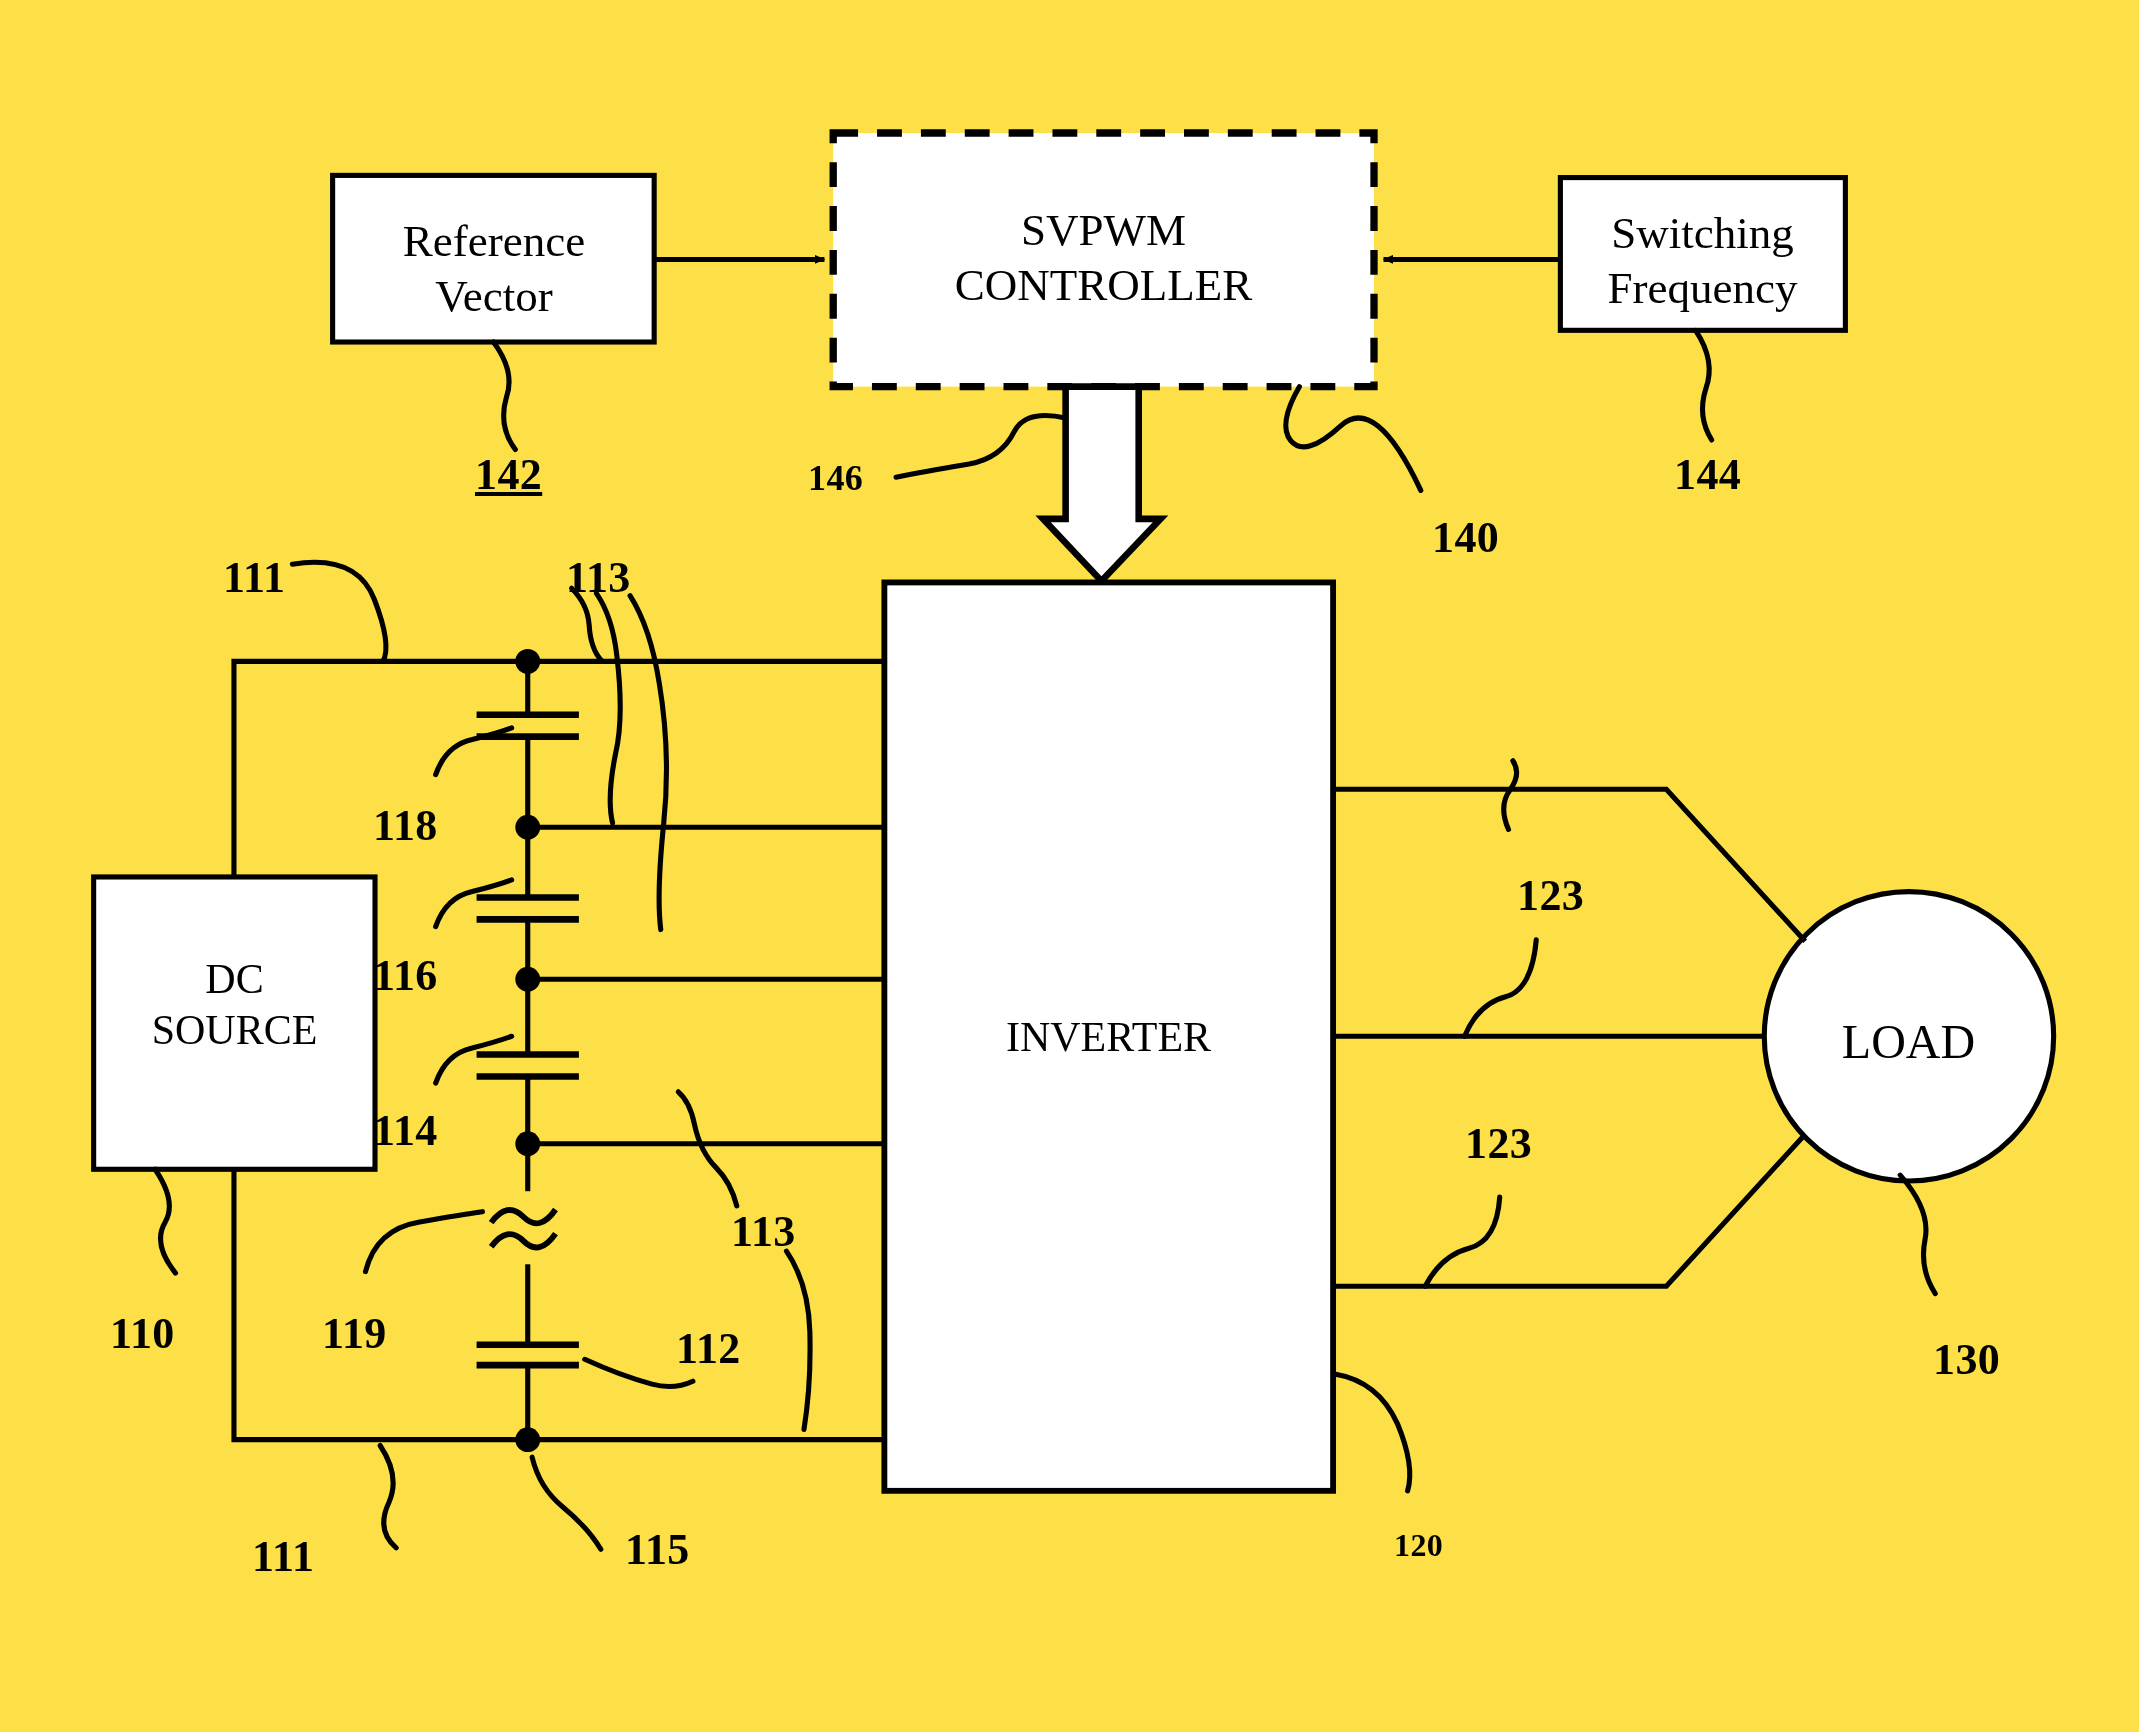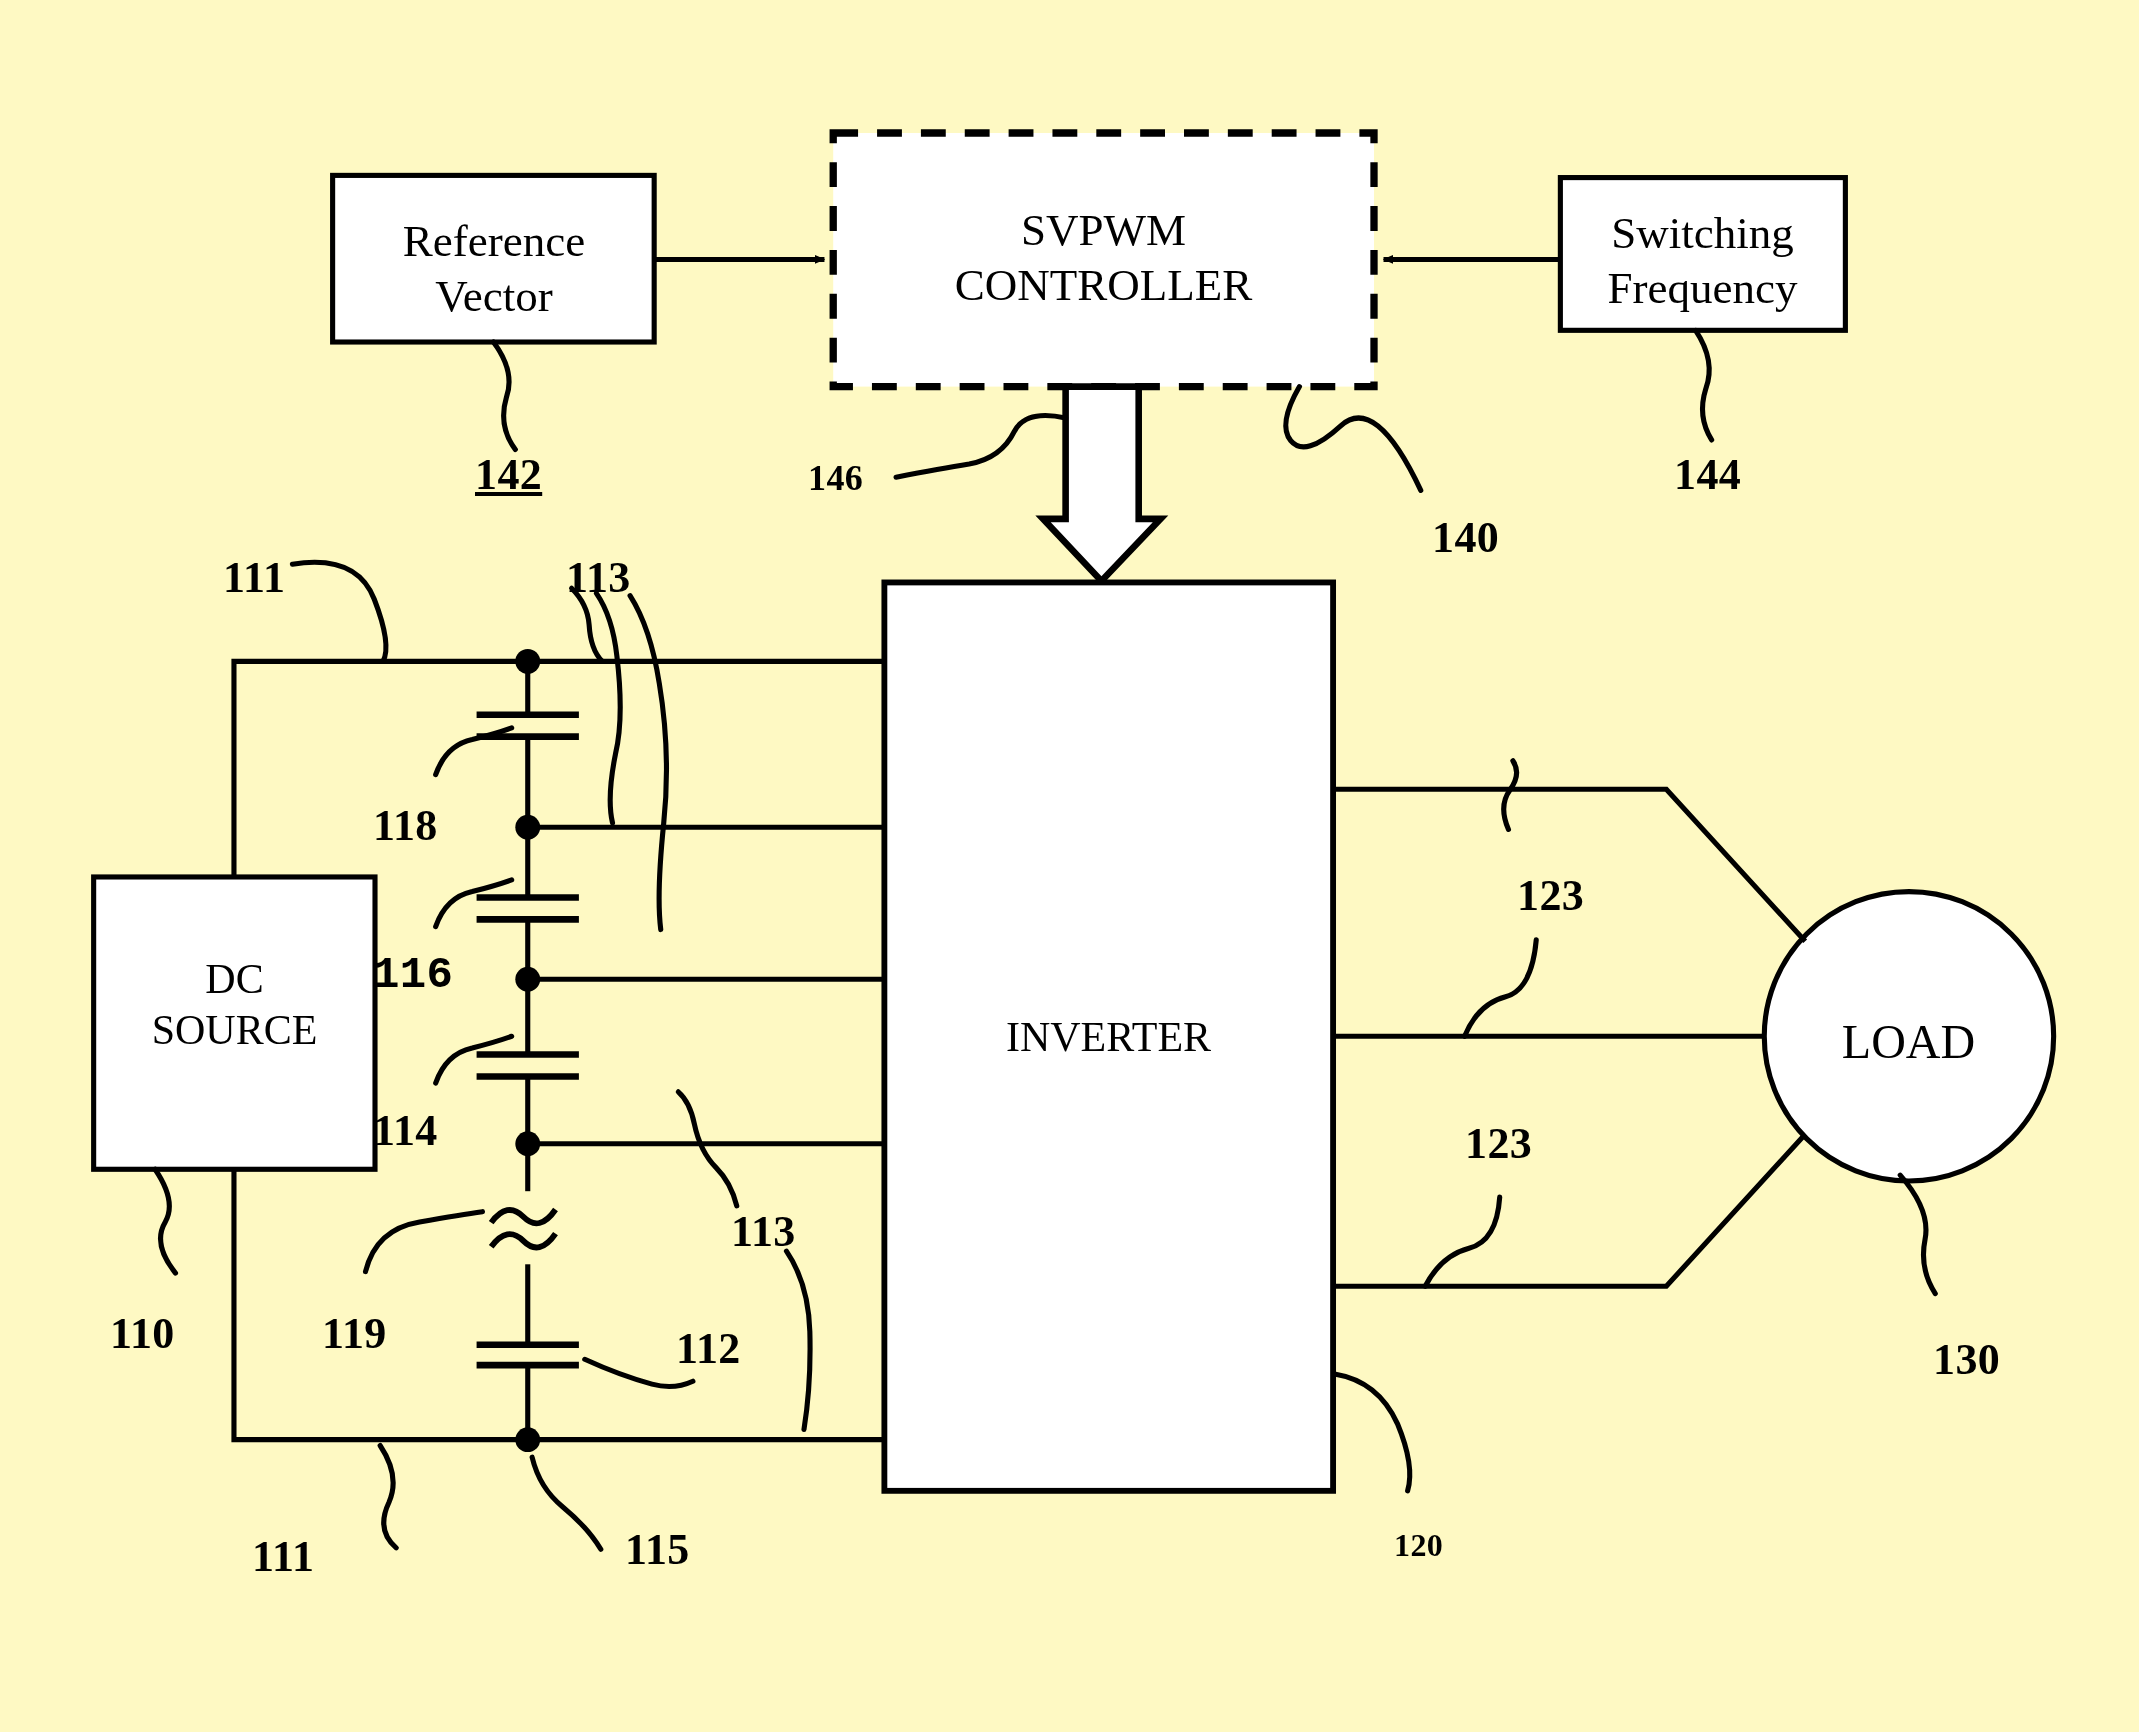--- a/index.html
+++ b/index.html
@@ -5,21 +5,21 @@
 <style>
   html, body {
     margin: 0;
     padding: 0;
     background: #ffffff;
   }
   #figure-root {
     position: relative;
     width: 2140px;
     height: 1732px;
-    background: #fef9c3;
+    background: #fde047;
     font-family: "Liberation Serif", "DejaVu Serif", serif;
     overflow: hidden;
   }
   #figure-svg {
     position: absolute;
     top: 0; left: 0;
     width: 2140px;
     height: 1732px;
   }
   
@@ -197,21 +197,21 @@
 
   <div class="ref-num" style="left:475px;  top:449px;  font-size:44px;text-decoration:underline;">142</div>
   <div class="ref-num" style="left:808px; top:457px;  font-size:36px;">146</div>
   <div class="ref-num" style="left:1432px; top:512px;  font-size:44px;">140</div>
   <div class="ref-num" style="left:1674px; top:449px;  font-size:44px;">144</div>
 
   <div class="ref-num" style="left:223px;  top:552px;  font-size:44px;">111</div>
   <div class="ref-num" style="left:566px;  top:552px;  font-size:44px;">113</div>
 
   <div class="ref-num" style="left:373px;  top:800px; font-size:44px;">118</div>
-  <div class="ref-num" style="left:373px;  top:950px; font-size:44px;font-family:Liberation Mono, monospace;">116</div>
+  <div class="ref-num" style="left:373px;  top:950px; font-size:44px;">116</div>
   <div class="ref-num" style="left:373px;  top:1105px; font-size:44px;">114</div>
 
   <div class="ref-num" style="left:110px;  top:1308px; font-size:44px;">110</div>
   <div class="ref-num" style="left:322px;  top:1308px; font-size:44px;">119</div>
   <div class="ref-num" style="left:676px;  top:1323px; font-size:44px;">112</div>
   <div class="ref-num" style="left:731px; top:1206px; font-size:44px;">113</div>
 
   <div class="ref-num" style="left:625px;  top:1524px; font-size:44px;">115</div>
   <div class="ref-num" style="left:252px;  top:1531px; font-size:44px;">111</div>
 

